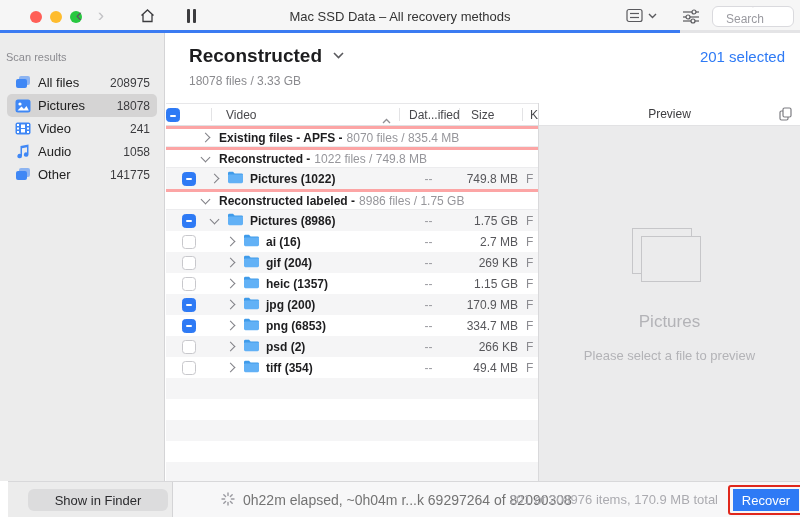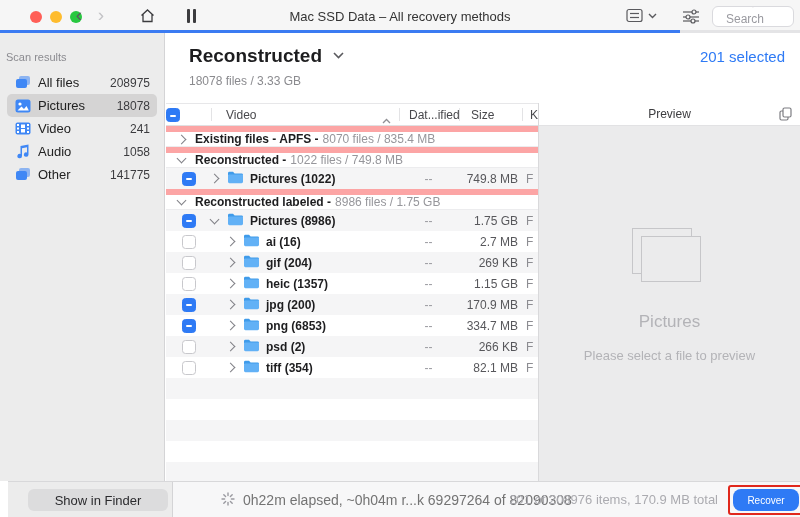--- a/index.html
+++ b/index.html
@@ -51,21 +51,21 @@
 
   
   .listpane { position:absolute; left:0; top:70px; width:372px; height:378px; }
   .thead { position:relative; height:23px; border-top:1px solid #e7e7e9; border-bottom:1px solid #e0e0e2; background:#fff; }
   .thead .col-div { position:absolute; top:4px; bottom:4px; width:1px; background:#e3e3e5; }
   .th-label { position:absolute; top:4px; font-size:12px; color:#48484c; }
   .sort-chev { position:absolute; top:8px; }
   .rows { position:relative; }
   .row { height:21px; display:flex; align-items:center; position:relative; font-size:12px; }
   .row.stripe { background:#f5f5f6; }
-  .row.grp { border-top:6px solid #fca5a5; border-bottom:1px solid #ececee; background:#fff; }
+  .row.grp { border-top:3px solid #fca5a5; border-bottom:1px solid #ececee; background:#fff;padding-left:24px; }
   .cbcell { flex:0 0 45px; display:flex; justify-content:center; }
   .cb { width:14px; height:14px; border-radius:3.5px; border:1px solid #c8c8cc; background:#fff; position:relative; }
   .cb.ind { background:#2e7af5; border-color:#2e7af5; }
   .cb.ind::after { content:""; position:absolute; left:3px; right:3px; top:5.5px; height:2px; background:#fff; border-radius:1px; }
   .chev { width:7px; height:7px; border-right:1.6px solid #808086; border-bottom:1.6px solid #808086; flex:0 0 auto; }
   .chev.right { transform:rotate(-45deg); margin-top:0px; }
   .chev.down { transform:rotate(45deg); margin-top:-3px; }
   .grp .grp-chev { margin-left:12px; }
   .grp .grp-name { font-weight:700; color:#1d1d1f; margin-left:10px; white-space:nowrap; }
   .grp .grp-meta { color:#96969b; margin-left:4px; white-space:nowrap; }
@@ -91,22 +91,22 @@
   
   .bottombar { position:absolute; left:8px; top:481px; width:800px; height:36px; background:#f7f7f8;
     border-top:1px solid #d8d8da; display:flex; align-items:center; }
   .bb-left { position:absolute; left:0; top:0; width:165px; height:36px; background:#ececec; border-right:1px solid #d4d4d6; }
   .show-finder { position:absolute; left:20px; top:7px; width:140px; height:22px; background:#dcdcdd;
     border:none; border-radius:6px; font-size:13px; color:#2b2b2e; font-family:"Liberation Sans",sans-serif; }
   .spinner { position:absolute; left:213px; top:10px; }
   .bb-status { position:absolute; left:235px; top:10px; font-size:14px; color:#737373; white-space:nowrap; }
   .bb-items { position:absolute; right:90px; top:10px; font-size:13px; color:#ababb0; white-space:nowrap; }
   .recover-annotation { position:absolute; right:4px; top:3px; border:2px solid #e0271c; border-radius:3px; padding:2px 3px; }
-  .recover-btn { width:66px; height:22px; background:#2e7af5; color:#fff; border:none; border-radius:8px;
-    font-size:10px; font-family:"Liberation Sans",sans-serif; }
+  .recover-btn { width:66px; height:22px; background:#2e7af5; color:#fff; border:none; border-radius:0;
+    font-size:13px; font-family:"Liberation Sans",sans-serif; }
 </style>
 </head>
 <body>
 
 <div class="app">
 
   <div class="titlebar">
     <div class="tl-group">
       <span class="tl red"></span>
       <span class="tl yellow"></span>
@@ -424,21 +424,21 @@
     <span class="indent" style="width: 16px;"></span>
     <span class="chev right"></span>
     <span class="fold-ico">
       <svg width="17" height="13" viewBox="0 0 17 13">
         <path d="M1 2.2 A1.4 1.4 0 0 1 2.4 0.8 H6 L7.6 2.6 H14.6 A1.4 1.4 0 0 1 16 4 V4.4 H1 Z" fill="#3f9bea"></path>
         <rect x="1" y="3.4" width="15" height="8.8" rx="1.4" fill="#62b1f6"></rect>
       </svg>
     </span>
     <span class="fname">tiff (354)</span>
     <span class="cell-date">--</span>
-    <span class="cell-size">82.1 MB</span>
+    <span class="cell-size">49.4 MB</span>
     <span class="cell-kind">F</span>
   </div>
 <div class="row stripe"></div>
           <div class="row"></div>
           <div class="row stripe"></div>
           <div class="row"></div>
           <div class="row stripe"></div>
           <div class="row"></div>
         </div>
     </div>

